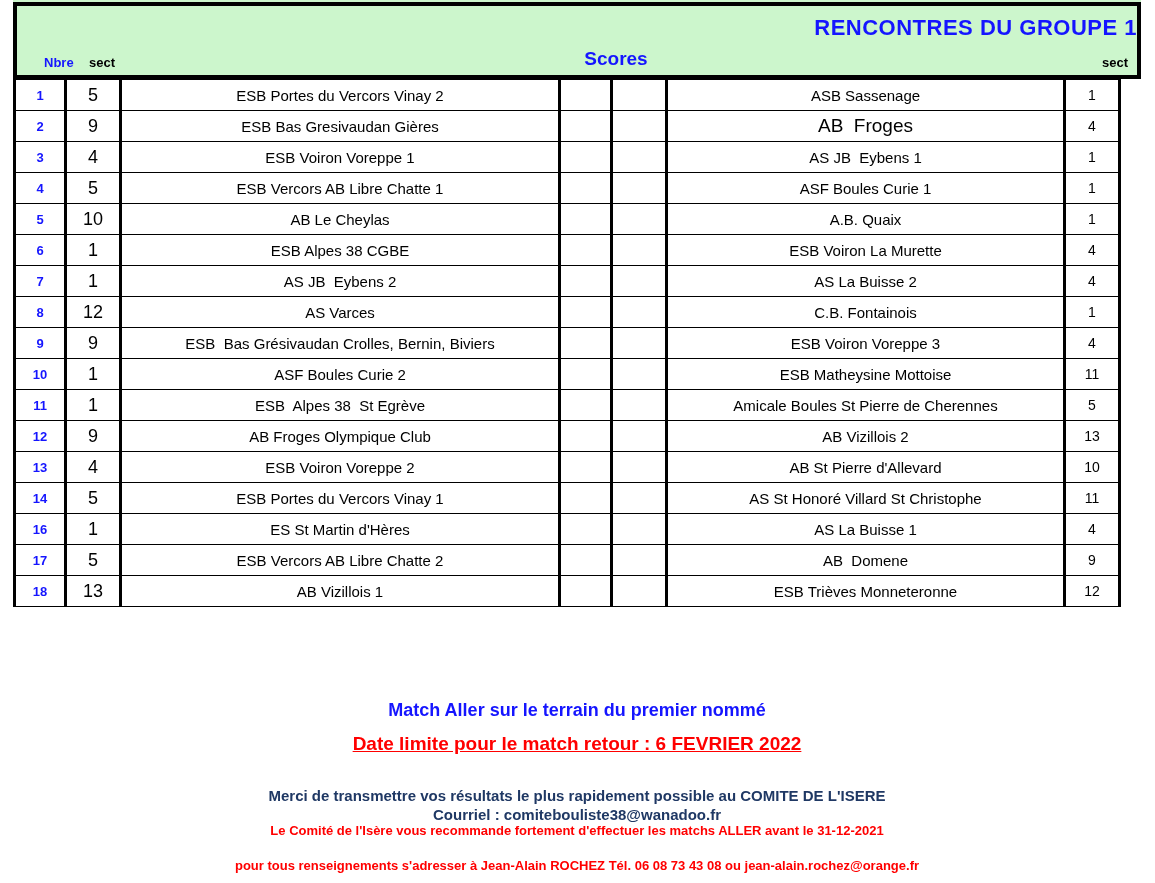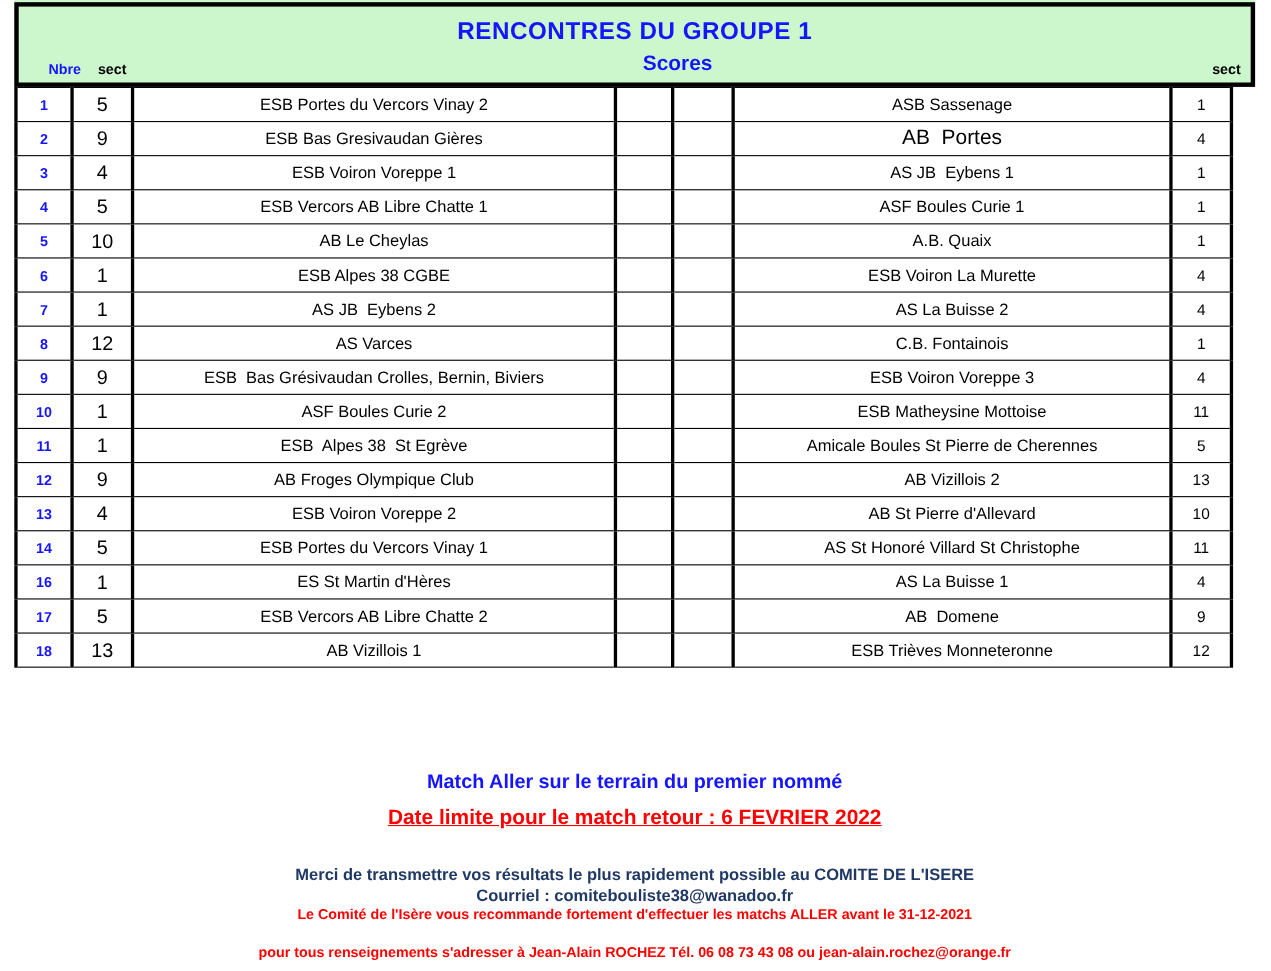--- a/index.html
+++ b/index.html
@@ -14,21 +14,21 @@
   .header-strip {
     position: absolute; left: 13px; top: 0; width: 1128px; height: 3px;
     background: var(--green, #ccf6cc);
   }
   .header-box {
     position: absolute; left: 13px; top: 2px; width: 1128px; height: 77px;
     background: var(--green, #ccf6cc);
     border: 4px solid #000; box-sizing: border-box;
   }
   .title {
-    position: absolute; top: 9px; left: 0; right: 0; text-align: center;
+    position: absolute; top: 9px; left: 0; right: 0; text-align: right;
     color: var(--blue, #1515ff); font-weight: bold; font-size: 22px; letter-spacing: .5px;
   }
   .subtitle {
     position: absolute; top: 42px; left: 0; right: 0; text-align: center;
     transform: translateX(39px);
     color: var(--blue, #1515ff); font-weight: bold; font-size: 19px;
   }
   .lbl { position: absolute; bottom: 5px; font-weight: bold; font-size: 13px; }
   .lbl-nbre { left: 15px; color: var(--blue, #1515ff); padding-left: 12px; }
   .lbl-sect-l { left: 72px; color: #000; }
@@ -94,21 +94,21 @@
           <td class="score"></td>
           <td class="team">ASB Sassenage</td>
           <td class="sect2">1</td>
         </tr>
         <tr>
           <td class="nbre">2</td>
           <td class="sect1">9</td>
           <td class="team">ESB Bas Gresivaudan Gières</td>
           <td class="score"></td>
           <td class="score"></td>
-          <td class="team large">AB  Portes</td>
+          <td class="team large">AB  Froges</td>
           <td class="sect2">4</td>
         </tr>
         <tr>
           <td class="nbre">3</td>
           <td class="sect1">4</td>
           <td class="team">ESB Voiron Voreppe 1</td>
           <td class="score"></td>
           <td class="score"></td>
           <td class="team">AS JB  Eybens 1</td>
           <td class="sect2">1</td>

